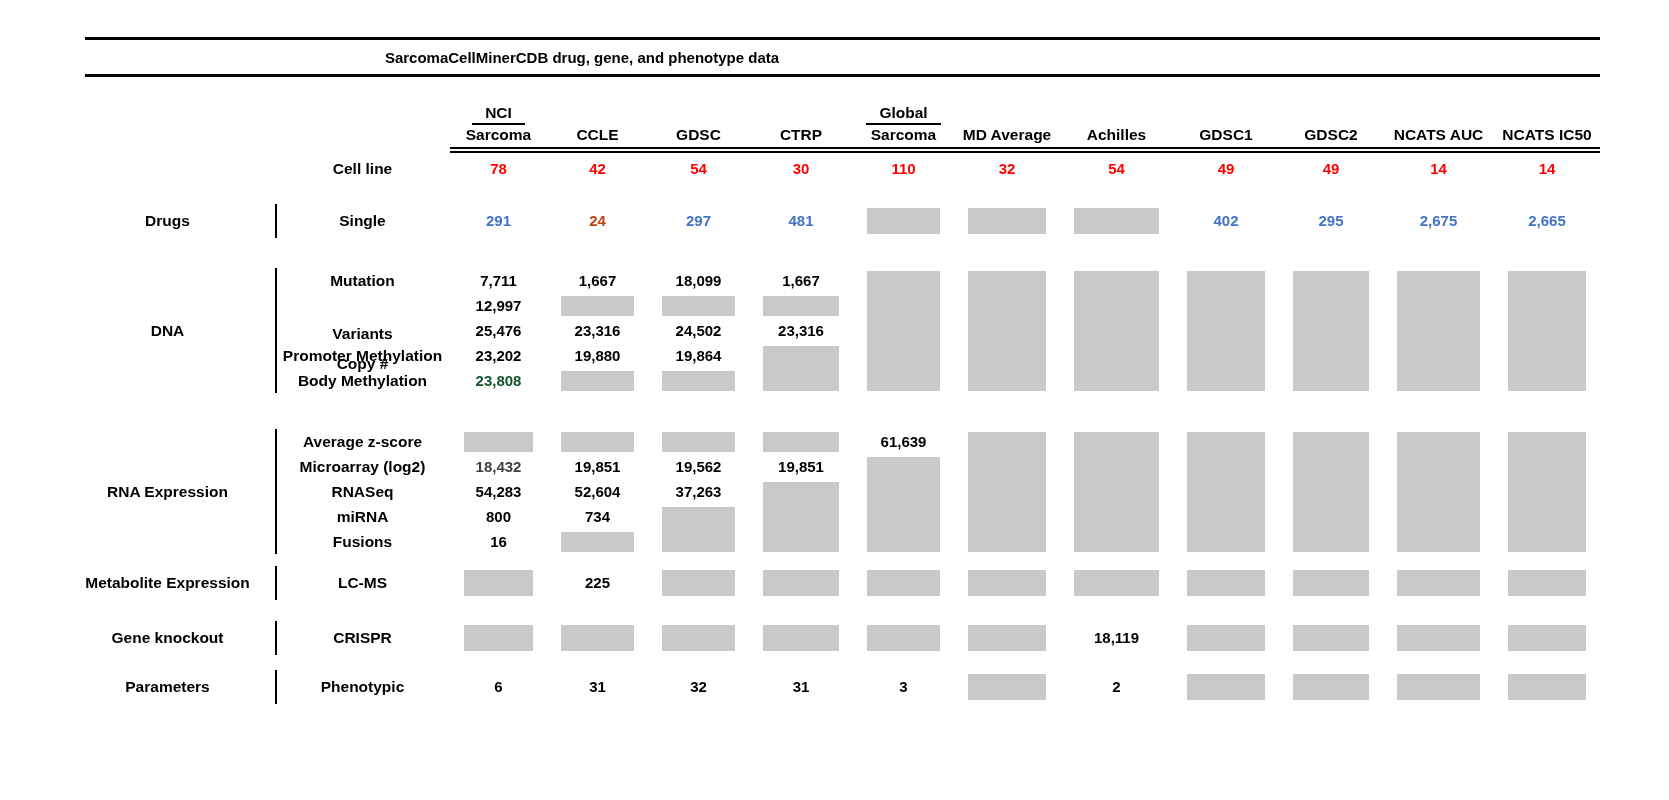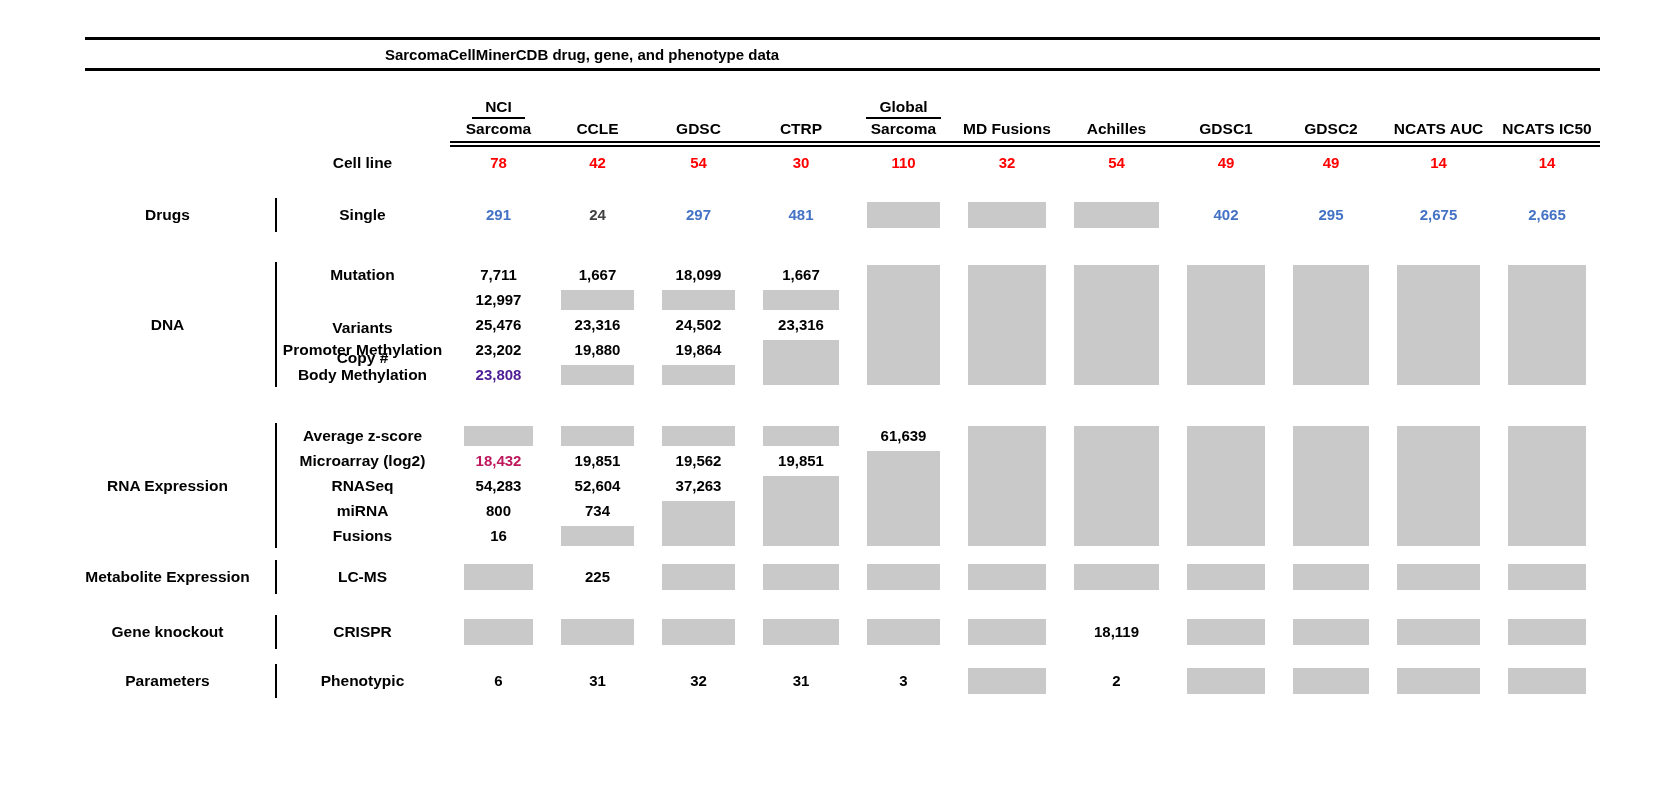--- a/index.html
+++ b/index.html
@@ -5,21 +5,21 @@
   * { box-sizing: border-box; margin: 0; padding: 0; }
   html, body { background: #ffffff; }
   body {
     width: 1669px; height: 800px; overflow: hidden;
     font-family: "Liberation Sans", sans-serif;
     font-weight: 700; color: #000;
   }
   .fig { margin: 37px 0 0 60px; width: 1540px; }
 
   .title-band {
-    position: relative; margin-left: 25px; width: 1515px; height: 34px;
+    position: relative; margin-left: 25px; width: 1515px; height: 40px;
     border-top: 3px solid #000; border-bottom: 3px solid #000;
   }
   .title {
     position: absolute; left: 497px; top: 50%;
     transform: translate(-50%, -50%);
     font-size: 15px; white-space: nowrap;
   }
 
   .rg {
     display: grid;
@@ -67,21 +67,21 @@
         <span class="hlabel">GDSC</span>
       </div>
       <div class="hcell" style="grid-column: 6;">
         <span class="hlabel">CTRP</span>
       </div>
       <div class="hcell" style="grid-column: 7;">
         <span class="htop hlabel">Global</span>
         <span class="hlabel">Sarcoma</span>
       </div>
       <div class="hcell" style="grid-column: 8;">
-        <span class="hlabel">MD Fusions</span>
+        <span class="hlabel">MD Average</span>
       </div>
       <div class="hcell" style="grid-column: 9;">
         <span class="hlabel">Achilles</span>
       </div>
       <div class="hcell" style="grid-column: 10;">
         <span class="hlabel">GDSC1</span>
       </div>
       <div class="hcell" style="grid-column: 11;">
         <span class="hlabel">GDSC2</span>
       </div>
@@ -105,21 +105,21 @@
       <div class="val" style="grid-column: 11; line-height: 26px; color: rgb(255, 0, 0);">49</div>
       <div class="val" style="grid-column: 12; line-height: 26px; color: rgb(255, 0, 0);">14</div>
       <div class="val" style="grid-column: 13; line-height: 26px; color: rgb(255, 0, 0);">14</div>
     </div>
   <div id="sections">
       <div class="rg section" style="margin-top: 17px; grid-auto-rows: 44px;">
         <div class="glabel" style="grid-row: 1 / span 1;">Drugs</div>
         <div class="sep" style="grid-area: 1 / 2 / span 1; height: 34px; align-self: center;"></div>
         <div class="rlabel" style="grid-area: 1 / 2; line-height: 44px;">Single</div>
         <div class="val" style="grid-area: 1 / 3; line-height: 44px; color: rgb(68, 114, 196);">291</div>
-        <div class="val" style="grid-area: 1 / 4; line-height: 44px; color: #404040;">24</div>
+        <div class="val" style="grid-area: 1 / 4; line-height: 44px; color: #c2410c;">24</div>
         <div class="val" style="grid-area: 1 / 5; line-height: 44px; color: rgb(68, 114, 196);">297</div>
         <div class="val" style="grid-area: 1 / 6; line-height: 44px; color: rgb(68, 114, 196);">481</div>
         <div class="gbox" style="grid-area: 1 / 7 / span 1; margin: 9px 0px; background: rgb(201, 201, 201);"></div>
         <div class="gbox" style="grid-area: 1 / 8 / span 1; margin: 9px 0px; background: rgb(201, 201, 201);"></div>
         <div class="gbox" style="grid-area: 1 / 9 / span 1; margin: 9px 0px; background: rgb(201, 201, 201);"></div>
         <div class="val" style="grid-area: 1 / 10; line-height: 44px; color: rgb(68, 114, 196);">402</div>
         <div class="val" style="grid-area: 1 / 11; line-height: 44px; color: rgb(68, 114, 196);">295</div>
         <div class="val" style="grid-area: 1 / 12; line-height: 44px; color: rgb(68, 114, 196);">2,675</div>
         <div class="val" style="grid-area: 1 / 13; line-height: 44px; color: rgb(68, 114, 196);">2,665</div>
       </div>
@@ -147,41 +147,41 @@
         <div class="val" style="grid-area: 3 / 3; line-height: 25px; color: rgb(0, 0, 0);">25,476</div>
         <div class="val" style="grid-area: 3 / 4; line-height: 25px; color: rgb(0, 0, 0);">23,316</div>
         <div class="val" style="grid-area: 3 / 5; line-height: 25px; color: rgb(0, 0, 0);">24,502</div>
         <div class="val" style="grid-area: 3 / 6; line-height: 25px; color: rgb(0, 0, 0);">23,316</div>
         <div class="rlabel" style="grid-area: 4 / 2; line-height: 25px;">Promoter Methylation</div>
         <div class="val" style="grid-area: 4 / 3; line-height: 25px; color: rgb(0, 0, 0);">23,202</div>
         <div class="val" style="grid-area: 4 / 4; line-height: 25px; color: rgb(0, 0, 0);">19,880</div>
         <div class="val" style="grid-area: 4 / 5; line-height: 25px; color: rgb(0, 0, 0);">19,864</div>
         <div class="gbox" style="grid-area: 4 / 6 / span 2; margin: 2.5px 0px; background: rgb(201, 201, 201);"></div>
         <div class="rlabel" style="grid-area: 5 / 2; line-height: 25px;">Body Methylation</div>
-        <div class="val" style="grid-area: 5 / 3; line-height: 25px; color: #4c1d95;">23,808</div>
+        <div class="val" style="grid-area: 5 / 3; line-height: 25px; color: #14532d;">23,808</div>
         <div class="gbox" style="grid-area: 5 / 4 / span 1; margin: 2.5px 0px; background: rgb(201, 201, 201);"></div>
         <div class="gbox" style="grid-area: 5 / 5 / span 1; margin: 2.5px 0px; background: rgb(201, 201, 201);"></div>
       </div>
       <div class="rg section" style="margin-top: 36px; grid-auto-rows: 25px;">
         <div class="glabel" style="grid-row: 1 / span 5;">RNA Expression</div>
         <div class="sep" style="grid-area: 1 / 2 / span 5;"></div>
         <div class="rlabel" style="grid-area: 1 / 2; line-height: 25px;">Average z-score</div>
         <div class="gbox" style="grid-area: 1 / 3 / span 1; margin: 2.5px 0px; background: rgb(201, 201, 201);"></div>
         <div class="gbox" style="grid-area: 1 / 4 / span 1; margin: 2.5px 0px; background: rgb(201, 201, 201);"></div>
         <div class="gbox" style="grid-area: 1 / 5 / span 1; margin: 2.5px 0px; background: rgb(201, 201, 201);"></div>
         <div class="gbox" style="grid-area: 1 / 6 / span 1; margin: 2.5px 0px; background: rgb(201, 201, 201);"></div>
         <div class="val" style="grid-area: 1 / 7; line-height: 25px; color: rgb(0, 0, 0);">61,639</div>
         <div class="gbox" style="grid-area: 1 / 8 / span 5; margin: 2.5px 0px; background: rgb(201, 201, 201);"></div>
         <div class="gbox" style="grid-area: 1 / 9 / span 5; margin: 2.5px 0px; background: rgb(201, 201, 201);"></div>
         <div class="gbox" style="grid-area: 1 / 10 / span 5; margin: 2.5px 0px; background: rgb(201, 201, 201);"></div>
         <div class="gbox" style="grid-area: 1 / 11 / span 5; margin: 2.5px 0px; background: rgb(201, 201, 201);"></div>
         <div class="gbox" style="grid-area: 1 / 12 / span 5; margin: 2.5px 0px; background: rgb(201, 201, 201);"></div>
         <div class="gbox" style="grid-area: 1 / 13 / span 5; margin: 2.5px 0px; background: rgb(201, 201, 201);"></div>
         <div class="rlabel" style="grid-area: 2 / 2; line-height: 25px;">Microarray (log2)</div>
-        <div class="val" style="grid-area: 2 / 3; line-height: 25px; color: #be185d;">18,432</div>
+        <div class="val" style="grid-area: 2 / 3; line-height: 25px; color: #404040;">18,432</div>
         <div class="val" style="grid-area: 2 / 4; line-height: 25px; color: rgb(0, 0, 0);">19,851</div>
         <div class="val" style="grid-area: 2 / 5; line-height: 25px; color: rgb(0, 0, 0);">19,562</div>
         <div class="val" style="grid-area: 2 / 6; line-height: 25px; color: rgb(0, 0, 0);">19,851</div>
         <div class="gbox" style="grid-area: 2 / 7 / span 4; margin: 2.5px 0px; background: rgb(201, 201, 201);"></div>
         <div class="rlabel" style="grid-area: 3 / 2; line-height: 25px;">RNASeq</div>
         <div class="val" style="grid-area: 3 / 3; line-height: 25px; color: rgb(0, 0, 0);">54,283</div>
         <div class="val" style="grid-area: 3 / 4; line-height: 25px; color: rgb(0, 0, 0);">52,604</div>
         <div class="val" style="grid-area: 3 / 5; line-height: 25px; color: rgb(0, 0, 0);">37,263</div>
         <div class="gbox" style="grid-area: 3 / 6 / span 3; margin: 2.5px 0px; background: rgb(201, 201, 201);"></div>
         <div class="rlabel" style="grid-area: 4 / 2; line-height: 25px;">miRNA</div>

